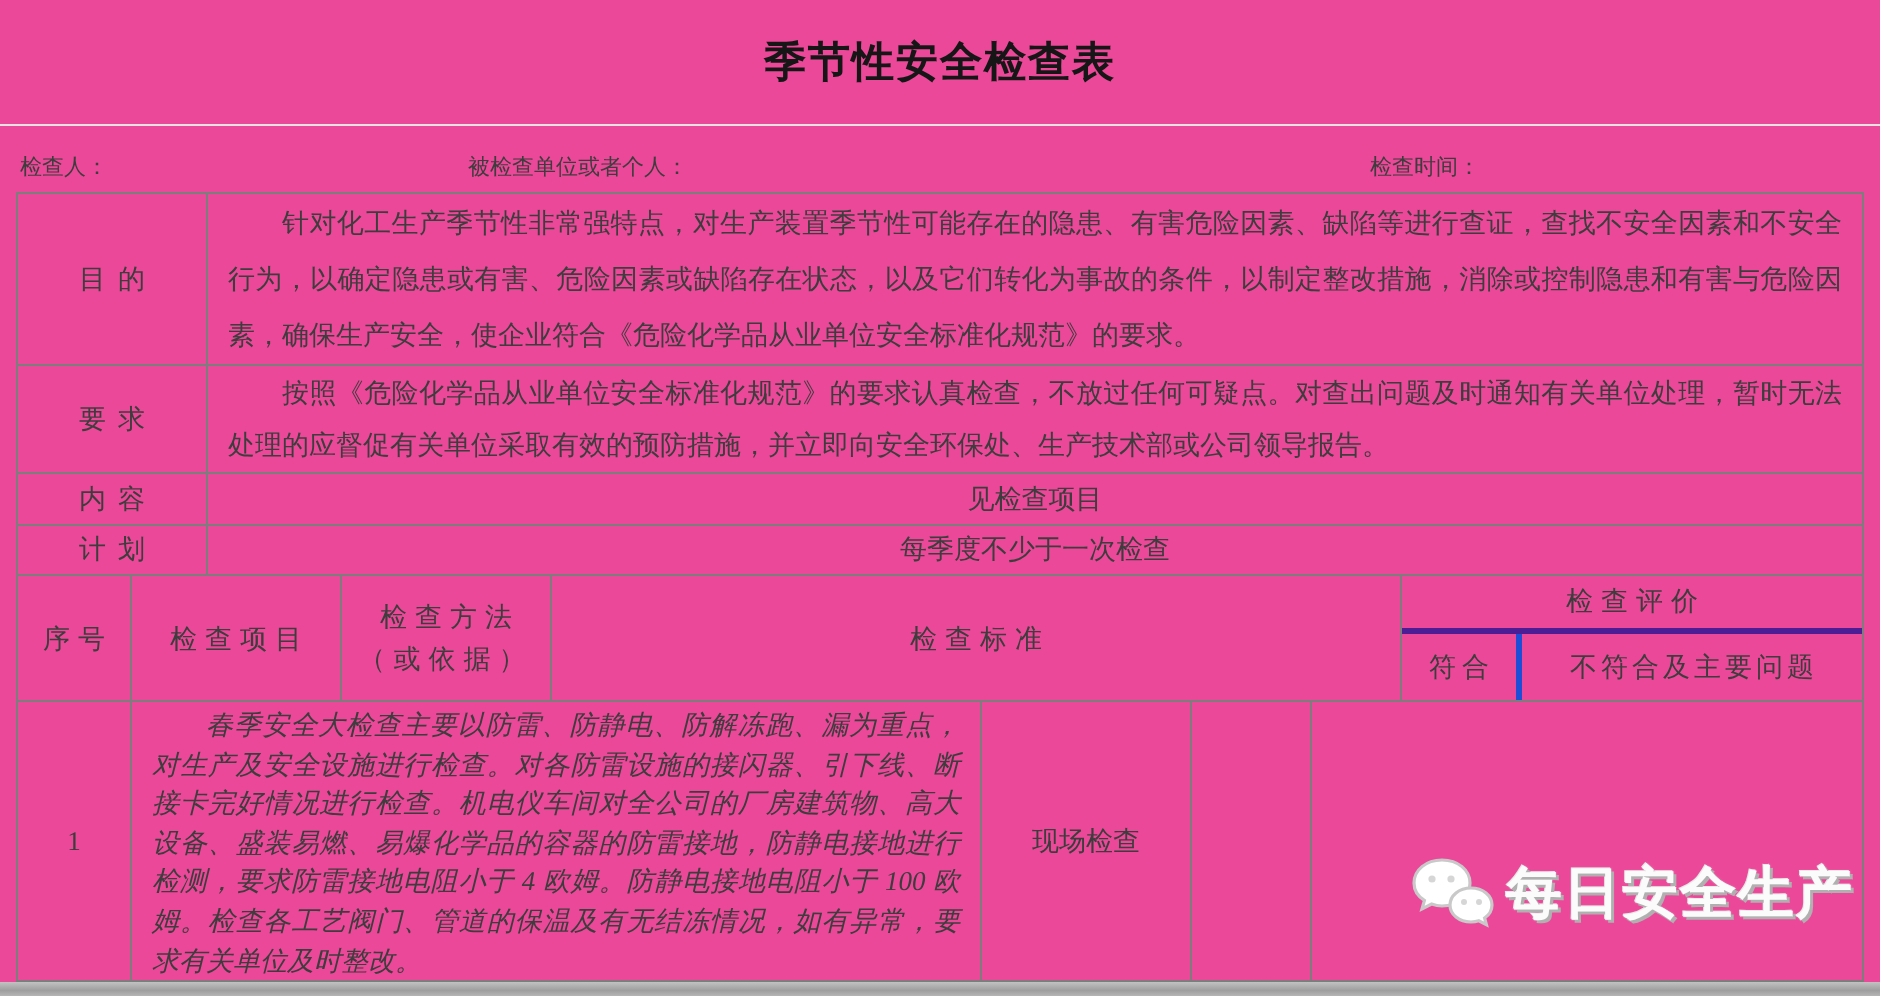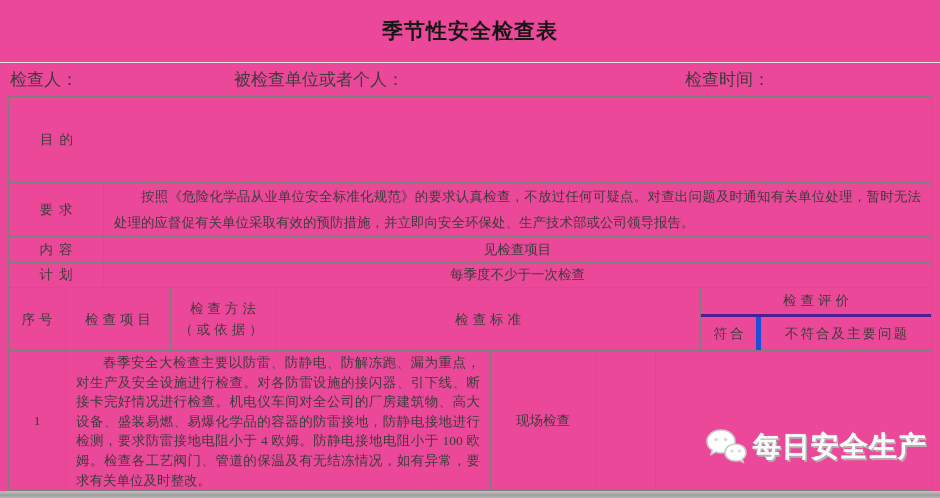--- a/index.html
+++ b/index.html
@@ -23,21 +23,21 @@
     letter-spacing:1px;
   }
   .hairline{
     margin-top:16px;
     border-top:1px solid #e3e3e3;
     height:0;
   }
   .info-row{
     position:relative;
     height:33px;
-    font-size:17px;
+    font-size:11px;
     color:#3d3d3d;
     text-align:center;
   }
   .info-row span{ position:absolute; bottom:5px; }
   .info-inspector{ left:10px; }
   .info-inspected{ left:234px; }
   .info-time{ left:685px; }
 
   .itable{
     margin:0 8px;
@@ -81,31 +81,32 @@
   .col-item{ width:105px; flex:0 0 105px; }
   .col-standard{ width:425px; flex:0 0 425px; }
   .col-method{ width:105px; flex:0 0 105px; padding:0 6px; }
   .col-eval{ width:230px; flex:0 0 230px; display:flex; flex-direction:column; }
   .eval-top{
     height:29px; border-bottom:3px solid #4c1d95;
     display:flex; align-items:center; justify-content:center;
     letter-spacing:4px; text-indent:4px;
   }
   .eval-bottom{ flex:1; display:flex; }
-  .col-conform{ width:60px; flex:0 0 60px; border-right:5px solid #1d4ed8;
+  .col-conform{ width:60px; flex:0 0 60px; border-right:3px solid #1d4ed8;
     display:flex; align-items:center; justify-content:center; letter-spacing:3px; text-indent:3px; }
   .col-nonconform{ flex:1; display:flex; align-items:center; justify-content:center;
     letter-spacing:2px; text-indent:2px; }
 
   .row-data{ height:140px; }
   .standard-text{
     padding:2px 10px 0 10px;
     line-height:19.6px;
     text-align:justify;
     text-indent:2em;
+    font-style:italic;
   }
   .watermark{
     position:absolute;
     left:704px; top:420px;
     width:230px; height:54px;
     display:flex; align-items:center;
     gap:5px;
     pointer-events:none;
   }
   .wm-text{
@@ -135,20 +136,21 @@
   <div class="info-row">
     <span class="info-inspector">检查人：</span>
     <span class="info-inspected">被检查单位或者个人：</span>
     <span class="info-time">检查时间：</span>
   </div>
 
   <div class="itable">
 
     <div class="trow row-purpose">
       <div class="cell label-col vcenter">目的</div>
+      <div class="cell meta-content">针对化工生产季节性非常强特点，对生产装置季节性可能存在的隐患、有害危险因素、缺陷等进行查证，查找不安全因素和不安全行为，以确定隐患或有害、危险因素或缺陷存在状态，以及它们转化为事故的条件，以制定整改措施，消除或控制隐患和有害与危险因素，确保生产安全，使企业符合《危险化学品从业单位安全标准化规范》的要求。</div>
     </div>
 
     <div class="trow row-require">
       <div class="cell label-col vcenter">要求</div>
       <div class="cell meta-content">按照《危险化学品从业单位安全标准化规范》的要求认真检查，不放过任何可疑点。对查出问题及时通知有关单位处理，暂时无法处理的应督促有关单位采取有效的预防措施，并立即向安全环保处、生产技术部或公司领导报告。</div>
     </div>
 
     <div class="trow row-content">
       <div class="cell label-col vcenter">内容</div>
       <div class="cell meta-content">见检查项目</div>

